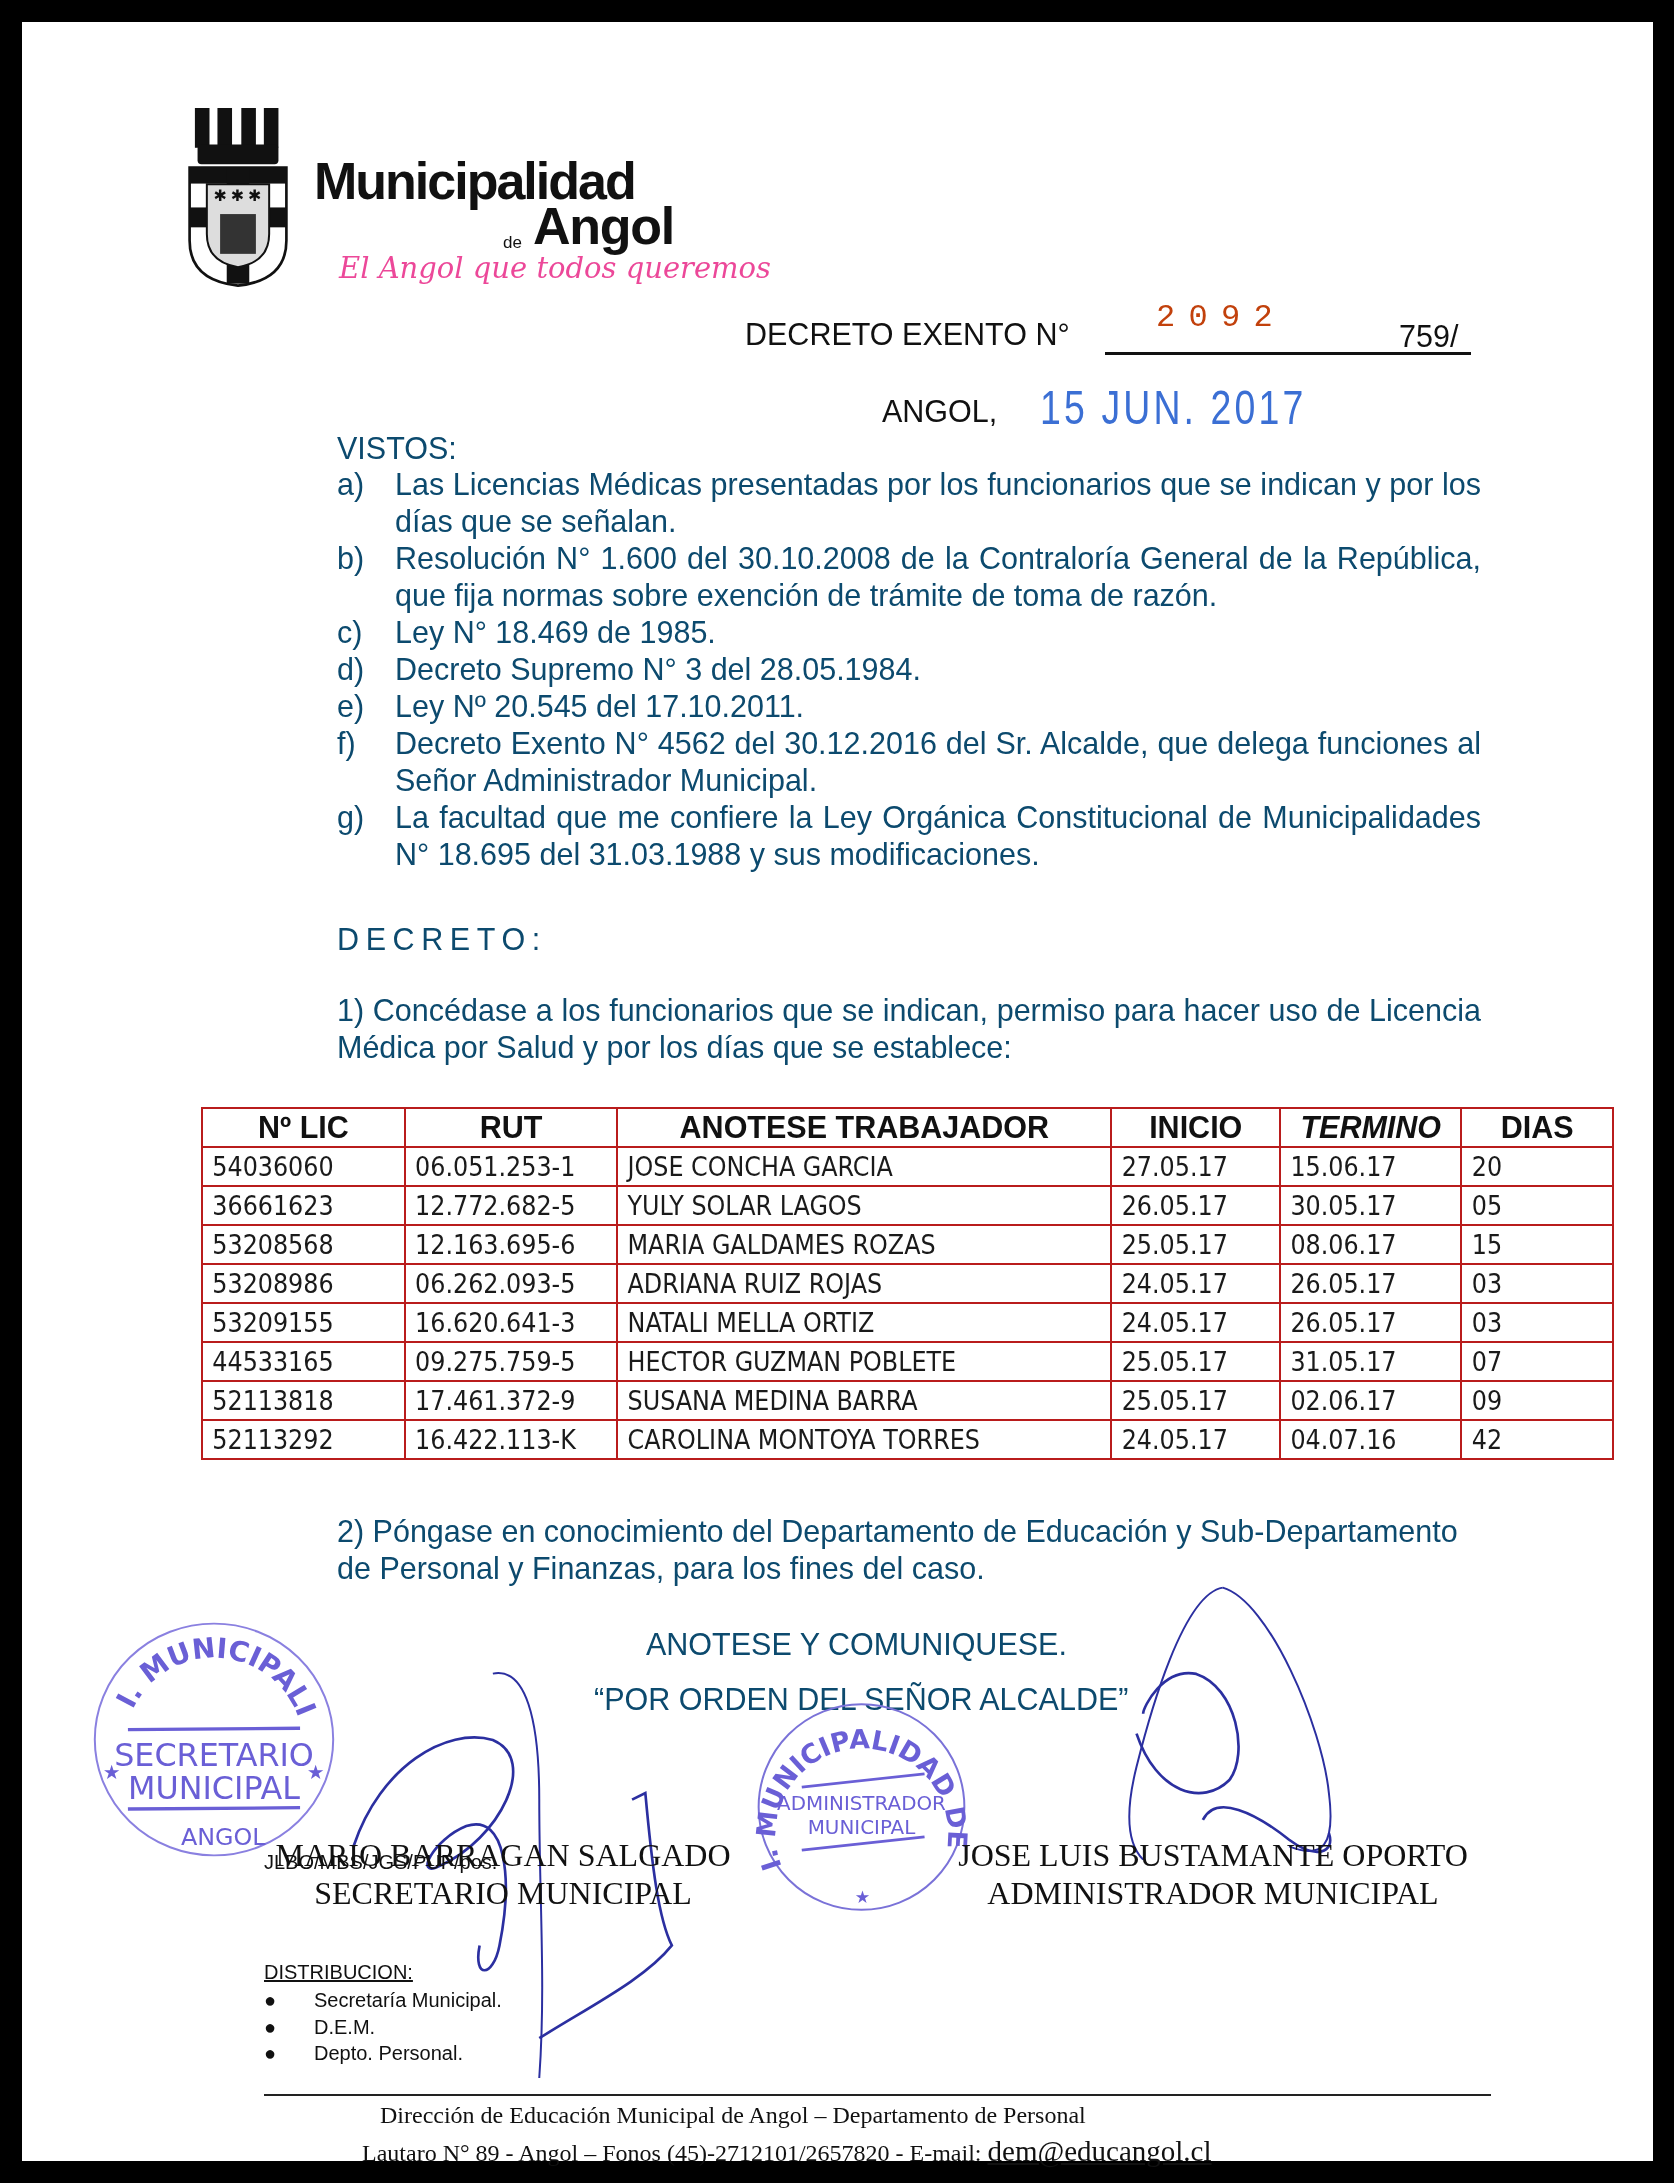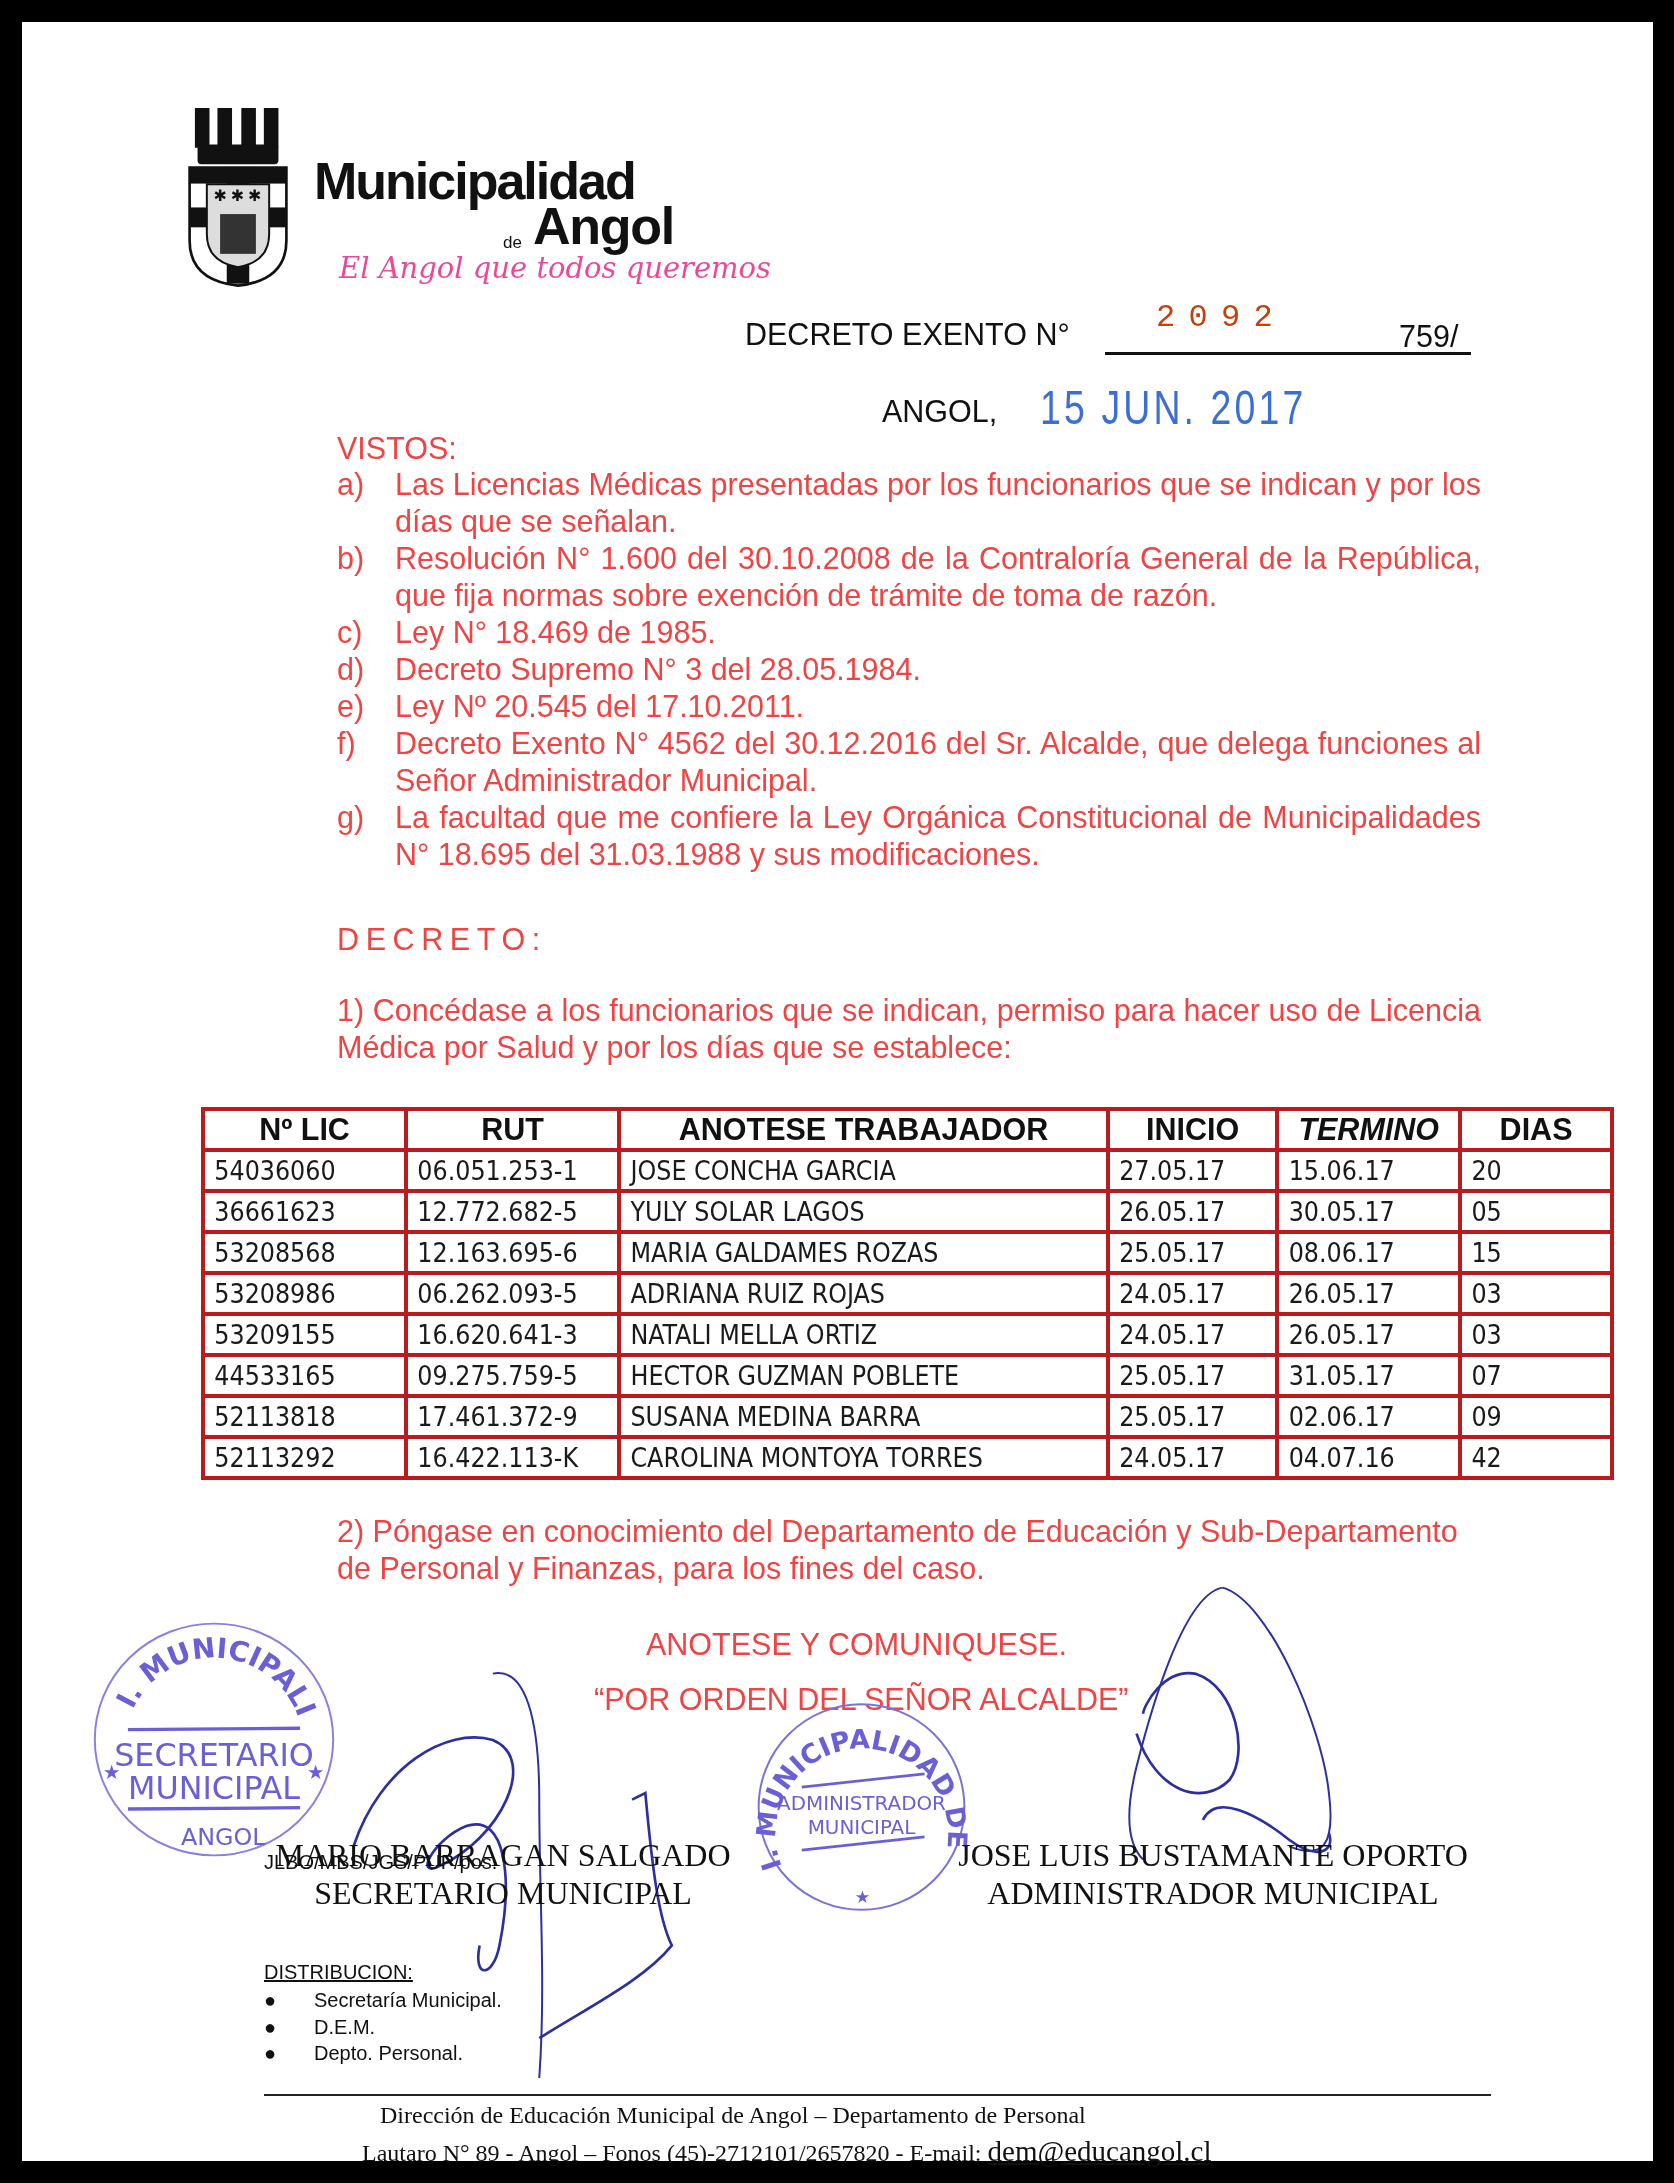--- a/index.html
+++ b/index.html
@@ -15,32 +15,32 @@
   .brand-angol { left:511px; top:178px; font-weight:bold; font-size:52px; letter-spacing:-1.3px; line-height:1; }
   .brand-tag { left:317px; top:229px; font-family:"DejaVu Serif", serif; font-style:italic; font-size:29px; color:#ec4899; }
   
   .decreto-label { left:723px; top:295px; font-size:30.5px; }
   .decreto-line { left:1083px; top:330px; width:366px; height:2.7px; background:#111; }
   .decreto-stamp { left:1134px; top:277px; font-family:"Liberation Mono", monospace; font-size:32px; color:#c2410c; letter-spacing:13.3px; }
   .decreto-suffix { left:1377px; top:297px; font-size:30.5px; }
   .angol-label { left:860px; top:372px; font-size:30.5px; }
   .date-stamp { left:1018px; top:358px; font-family:"Liberation Sans Narrow","Liberation Sans", sans-serif; font-size:48px; color:#3b6fd4; transform:scaleX(0.78); transform-origin:left; letter-spacing:4px; }
   
-  .body-text { font-size:30.5px; line-height:37px; color:#ef4444; }
+  .body-text { font-size:30.5px; line-height:37px; color:#0c4a6e; }
   .vistos-title { left:315px; top:408px; }
   .list { left:315px; top:444px; width:1144px; }
   .li { display:flex; margin-bottom:0; }
   .li .mark { width:58px; flex:none; }
   .li .txt { flex:1; text-align:justify; }
   .decreto-heading { left:315px; top:899px; letter-spacing:6.6px; }
   .p1 { left:315px; top:970px; width:1144px; text-align:justify; }
   
   table.lic { position:absolute; left:179px; top:1085px; width:1413px; border-collapse:collapse;
               font-family:"DejaVu Sans Condensed","DejaVu Sans", sans-serif; }
-  table.lic th, table.lic td { border:4px solid #b91c1c; height:37px; padding:0 9.3px; font-size:26.5px; }
+  table.lic th, table.lic td { border:2px solid #b91c1c; height:37px; padding:0 9.3px; font-size:26.5px; }
   table.lic th { font-family:"Liberation Sans", sans-serif; font-weight:bold; font-size:30.5px; text-align:center; }
   table.lic td { color:#1a1a1a; }
   table.lic td.name { text-align:left; }
   .p2 { left:315px; top:1491px; width:1144px; }
   .anotese { left:624px; top:1604px; }
   .por-orden { left:572px; top:1659px; }
   .sig-name { font-family:"Liberation Serif", serif; font-size:32px; color:#111; text-align:center; line-height:38px; }
   .sig-left { left:242px; top:1814px; width:478px; }
   .sig-right { left:919px; top:1814px; width:544px; }
   .initials { left:242px; top:1829px; font-family:Liberation Sans, sans-serif; font-size:20px; }

